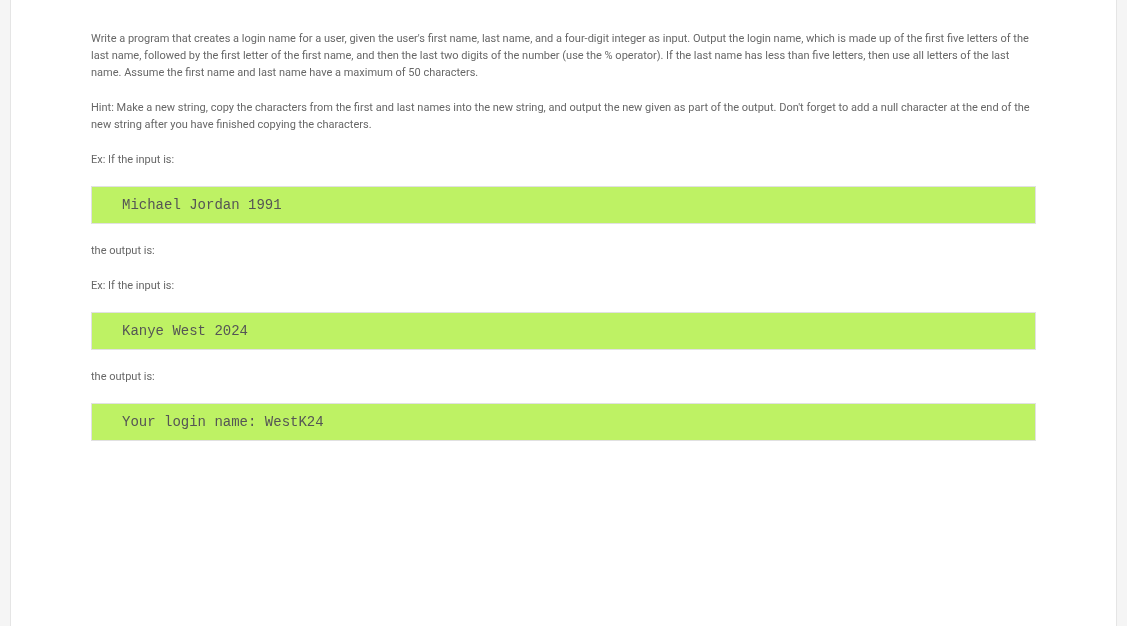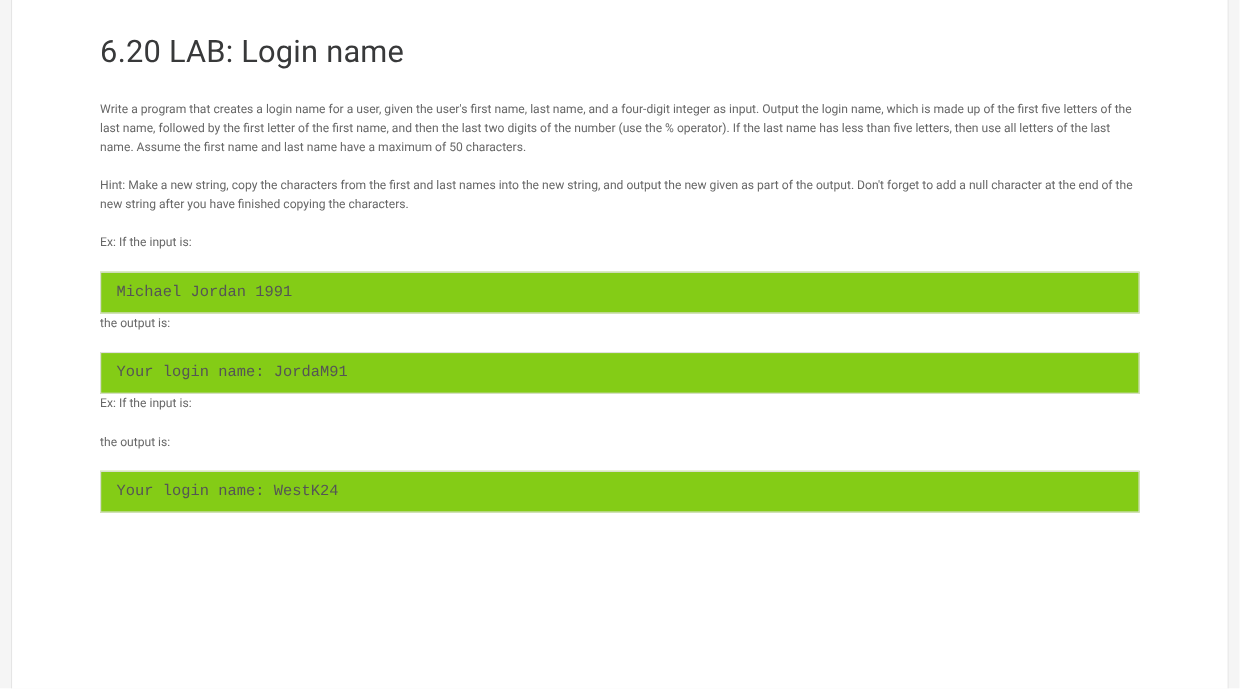--- a/index.html
+++ b/index.html
@@ -32,50 +32,50 @@
       margin-bottom: 28px;
       letter-spacing: 0.2px;
     }
     p {
       font-size: 11px;
       line-height: 1.55;
       color: #676767;
       margin-bottom: 18px;
     }
     .code-block {
-      background: #84cc16;
+      background: #bef264;
       border: 1px solid #e1e1e1;
-      padding: 10px 14px;
+      padding: 10px 30px;
       font-family: "Courier New", Courier, monospace;
       font-size: 14px;
       color: #555;
+      margin-bottom: 18px;
       white-space: pre-wrap;
       word-wrap: break-word;
     }
   </style>
 </head>
 <body>
 
 <div class="outer">
 <div class="container">
-  <h1>6.20 LAB: Login name</h1>
 
   <p>Write a program that creates a login name for a user, given the user's first name, last name, and a four-digit integer as input. Output the login name, which is made up of the first five letters of the last name, followed by the first letter of the first name, and then the last two digits of the number (use the % operator). If the last name has less than five letters, then use all letters of the last name. Assume the first name and last name have a maximum of 50 characters.</p>
 
   <p>Hint: Make a new string, copy the characters from the first and last names into the new string, and output the new given as part of the output. Don't forget to add a null character at the end of the new string after you have finished copying the characters.</p>
 
   <p>Ex: If the input is:</p>
 
   <div class="code-block">Michael Jordan 1991</div>
 
   <p>the output is:</p>
 
-  <div class="code-block">Your login name: JordaM91</div>
 
   <p>Ex: If the input is:</p>
 
+  <div class="code-block">Kanye West 2024</div>
 
   <p>the output is:</p>
 
   <div class="code-block">Your login name: WestK24</div>
 
 </div>
 </div>
 
 </body></html>

